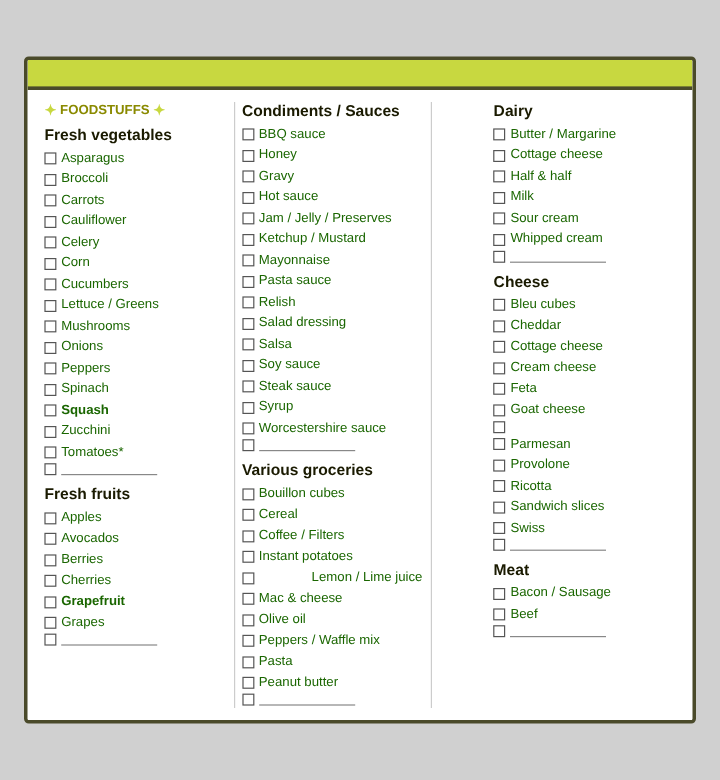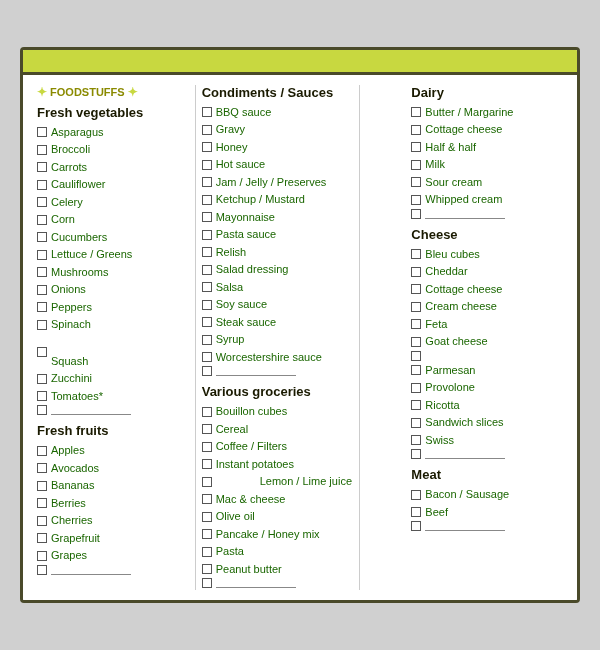--- a/index.html
+++ b/index.html
@@ -154,21 +154,21 @@
             <div class="item">
               <span class="checkbox"></span>
               <span style="color: rgb(26, 102, 0); font-weight: 500;">Peppers</span>
             </div>
             <div class="item">
               <span class="checkbox"></span>
               <span style="color: rgb(26, 102, 0); font-weight: 500;">Spinach</span>
             </div>
             <div class="item">
               <span class="checkbox"></span>
-              <span style="color: rgb(26, 102, 0); font-weight: 400; margin-top: 19px;">Squash</span>
+              <span style="color: rgb(26, 102, 0); font-weight: 700;">Squash</span>
             </div>
             <div class="item">
               <span class="checkbox"></span>
               <span style="color: rgb(26, 102, 0); font-weight: 500;">Zucchini</span>
             </div>
             <div class="item">
               <span class="checkbox"></span>
               <span style="color: rgb(26, 102, 0); font-weight: 500;">Tomatoes*</span>
             </div>
             <div class="blank-line">
@@ -181,33 +181,29 @@
             <div class="item">
               <span class="checkbox"></span>
               <span style="color: rgb(26, 102, 0); font-weight: 500;">Apples</span>
             </div>
             <div class="item">
               <span class="checkbox"></span>
               <span style="color: rgb(26, 102, 0); font-weight: 500;">Avocados</span>
             </div>
             <div class="item">
               <span class="checkbox"></span>
-              <span style="color: rgb(26, 102, 0); font-weight: 500;">Bananas</span>
-            </div>
-            <div class="item">
-              <span class="checkbox"></span>
               <span style="color: rgb(26, 102, 0); font-weight: 500;">Berries</span>
             </div>
             <div class="item">
               <span class="checkbox"></span>
               <span style="color: rgb(26, 102, 0); font-weight: 500;">Cherries</span>
             </div>
             <div class="item">
               <span class="checkbox"></span>
-              <span style="color: rgb(26, 102, 0); font-weight: 400;">Grapefruit</span>
+              <span style="color: rgb(26, 102, 0); font-weight: 700;">Grapefruit</span>
             </div>
             <div class="item">
               <span class="checkbox"></span>
               <span style="color: rgb(26, 102, 0); font-weight: 500;">Grapes</span>
             </div>
             <div class="blank-line">
               <span class="checkbox"></span>
               <span class="underline"></span>
             </div>
           </div>
@@ -217,28 +213,28 @@
     <div class="col">
       <div id="col2-sections">
           <div>
             <div class="section-title first">Condiments / Sauces</div>
             <div class="item">
               <span class="checkbox"></span>
               <span style="color: rgb(26, 102, 0); font-weight: 500;">BBQ sauce</span>
             </div>
             <div class="item">
               <span class="checkbox"></span>
+              <span style="color: rgb(26, 102, 0); font-weight: 500;">Honey</span>
+            </div>
+            <div class="item">
+              <span class="checkbox"></span>
               <span style="color: rgb(26, 102, 0); font-weight: 500;">Gravy</span>
             </div>
             <div class="item">
               <span class="checkbox"></span>
-              <span style="color: rgb(26, 102, 0); font-weight: 500;">Honey</span>
-            </div>
-            <div class="item">
-              <span class="checkbox"></span>
               <span style="color: rgb(26, 102, 0); font-weight: 500;">Hot sauce</span>
             </div>
             <div class="item">
               <span class="checkbox"></span>
               <span style="color: rgb(26, 102, 0); font-weight: 500;">Jam / Jelly / Preserves</span>
             </div>
             <div class="item">
               <span class="checkbox"></span>
               <span style="color: rgb(26, 102, 0); font-weight: 500;">Ketchup / Mustard</span>
             </div>
@@ -308,21 +304,21 @@
             <div class="item">
               <span class="checkbox"></span>
               <span style="color: rgb(26, 102, 0); font-weight: 500;">Mac &amp; cheese</span>
             </div>
             <div class="item">
               <span class="checkbox"></span>
               <span style="color: rgb(26, 102, 0); font-weight: 500;">Olive oil</span>
             </div>
             <div class="item">
               <span class="checkbox"></span>
-              <span style="color: rgb(26, 102, 0); font-weight: 500;">Pancake / Honey mix</span>
+              <span style="color: rgb(26, 102, 0); font-weight: 500;">Peppers / Waffle mix</span>
             </div>
             <div class="item">
               <span class="checkbox"></span>
               <span style="color: rgb(26, 102, 0); font-weight: 500;">Pasta</span>
             </div>
             <div class="item">
               <span class="checkbox"></span>
               <span style="color: rgb(26, 102, 0); font-weight: 500;">Peanut butter</span>
             </div>
             <div class="blank-line">

